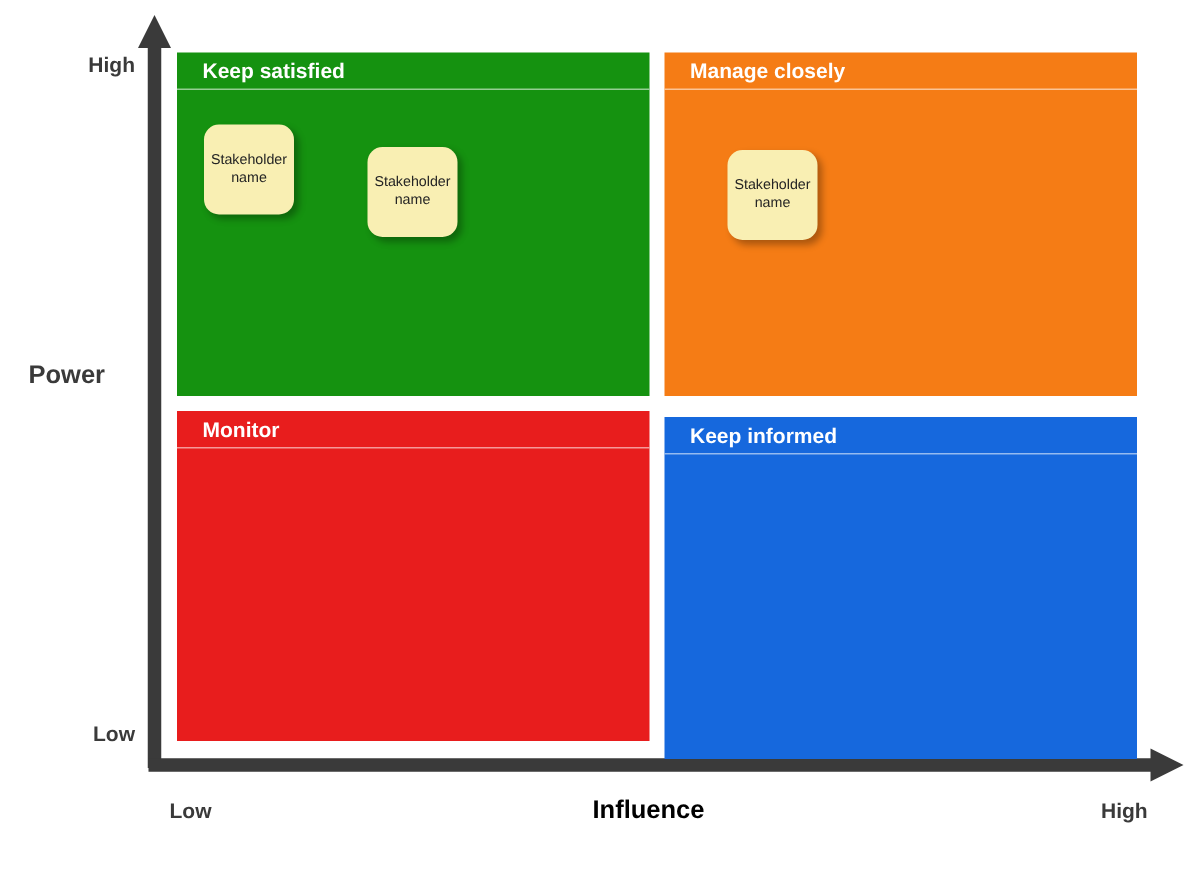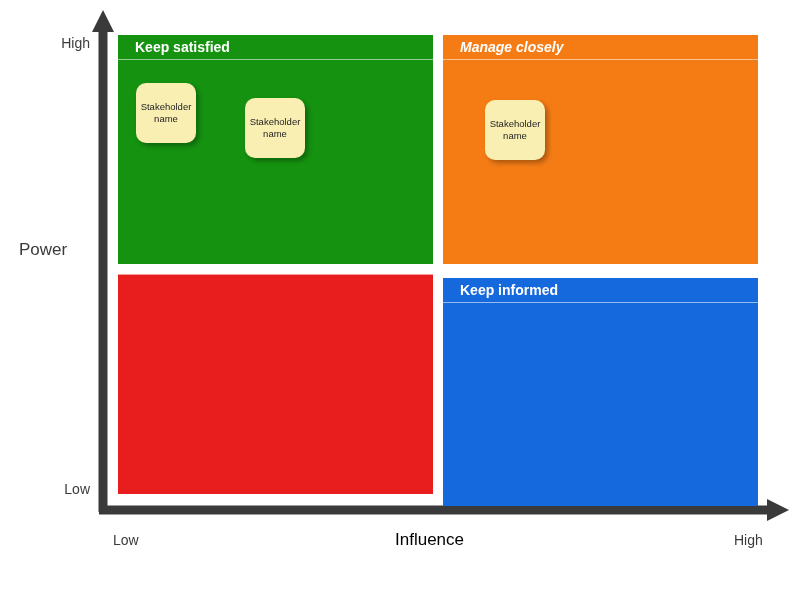--- a/index.html
+++ b/index.html
@@ -27,21 +27,21 @@
     top: 0;
     width: 800px;
     height: 590px;
     pointer-events: none;
   }
 
   
   .axis-label {
     position: absolute;
     color: #3a3a3a;
-    font-weight: normal;
+    font-weight: bold;
     white-space: nowrap;
   }
   .tick-label {
     font-size: 14px;
   }
   .name-label {
     font-size: 17px;
   }
   #y-high  { right: 710px; top: 35px; text-align: right; }
   #y-low   { right: 710px; top: 481px; text-align: right; }
@@ -72,21 +72,21 @@
     background: rgba(255,255,255,0.55);
     width: 100%;
   }
   .quadrant .q-body {
     position: relative;
     width: 100%;
     height: calc(100% - 25px);
   }
 
   #q-keep-satisfied { left: 118px; top: 35px;  width: 315px; height: 229px; background: #159210; }
-  #q-manage-closely { left: 443px; top: 35px;  width: 315px; height: 229px; background: #F57C15; font-style: italic; }
+  #q-manage-closely { left: 443px; top: 35px;  width: 315px; height: 229px; background: #F57C15; }
   #q-monitor        { left: 118px; top: 274px; width: 315px; height: 220px; background: #E81D1D; }
   #q-keep-informed  { left: 443px; top: 278px; width: 315px; height: 228px; background: #1668DD; }
 
   
   .sticky {
     position: absolute;
     width: 60px;
     height: 60px;
     background: #F9EFB3;
     box-shadow: 3px 3px 5px rgba(0,0,0,0.30);
@@ -137,20 +137,21 @@
     <div class="q-body"></div>
   </div>
 
   <div class="quadrant" id="q-manage-closely" style="background: rgb(245, 124, 21);">
     <div class="q-header">Manage closely</div>
     <div class="q-divider"></div>
     <div class="q-body"></div>
   </div>
 
   <div class="quadrant" id="q-monitor" style="background: rgb(232, 29, 29);">
+    <div class="q-header">Monitor</div>
     <div class="q-divider"></div>
     <div class="q-body"></div>
   </div>
 
   <div class="quadrant" id="q-keep-informed" style="background: rgb(22, 104, 221);">
     <div class="q-header">Keep informed</div>
     <div class="q-divider"></div>
     <div class="q-body"></div>
   </div>
 

